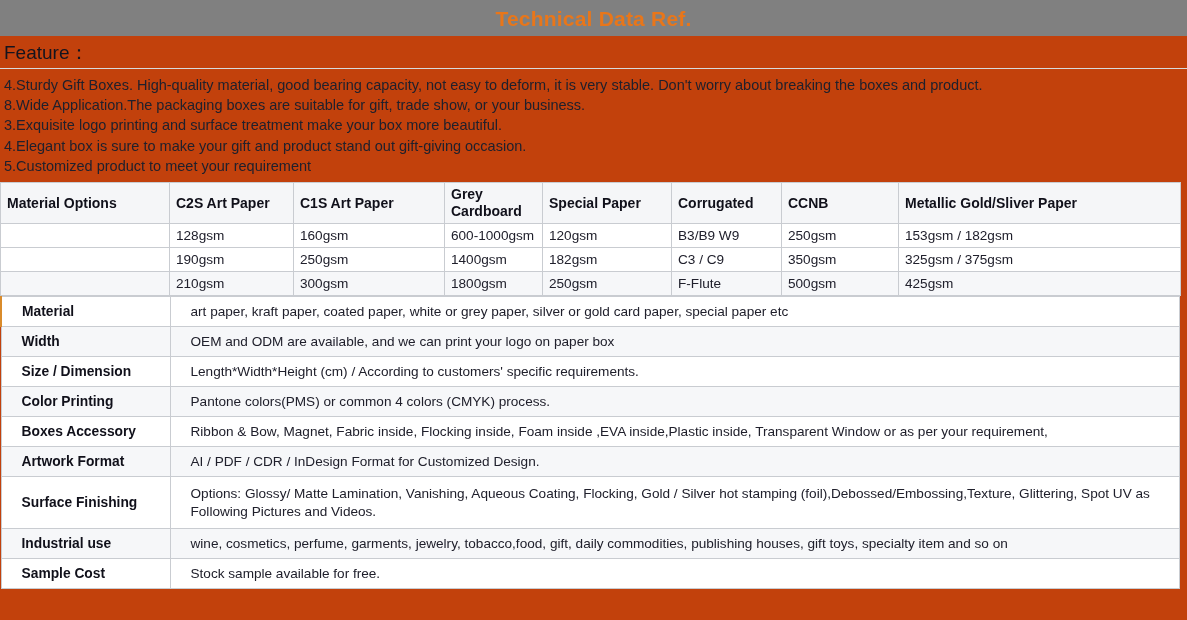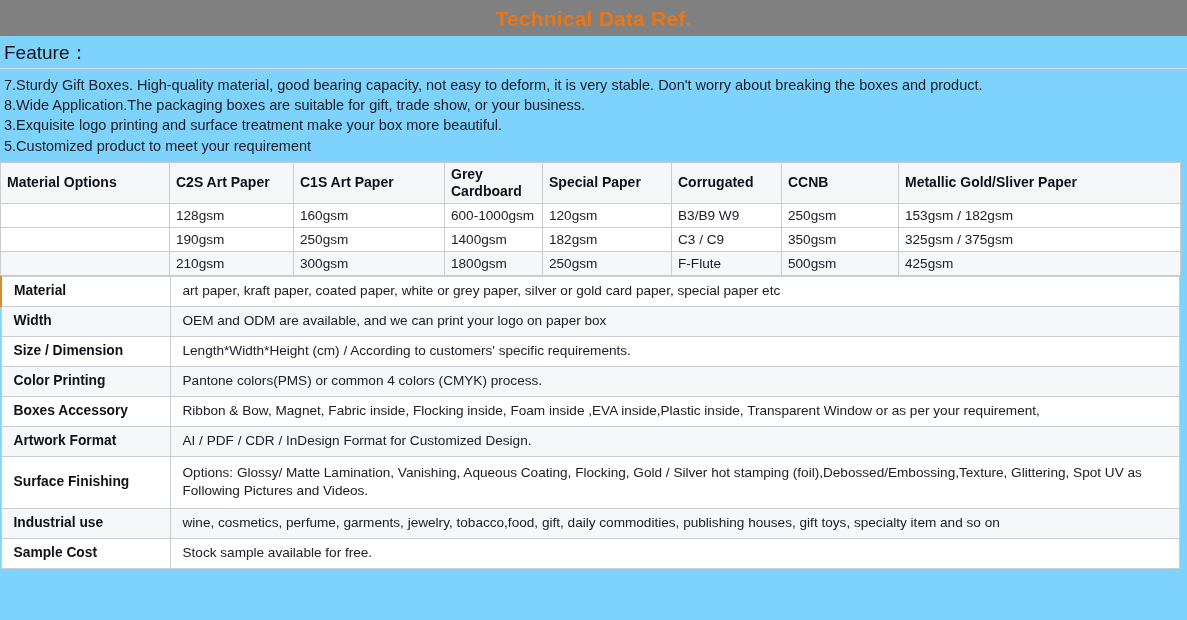--- a/index.html
+++ b/index.html
@@ -11,21 +11,21 @@
     width: 1187px;
     height: 620px;
     overflow: hidden;
     font-family: "Liberation Sans", sans-serif;
     color: #1a1a2e;
   }
   .page {
     width: 1187px;
     height: 620px;
     position: relative;
-    background: #7dd3fc;
+    background: #c2410c;
     box-sizing: border-box;
   }
 
   
   .title-bar {
     height: 36px;
     background: #808080;
     display: flex;
     align-items: center;
     justify-content: center;
@@ -107,21 +107,21 @@
   col.c-metal { width: 282px; }
 
   
   table.spec {
     border-collapse: collapse;
     width: 1180px;
     table-layout: fixed;
   }
   table.spec td {
     border: 1px solid #c9ccd1;
-    padding: 4px 12px;
+    padding: 4px 20px;
     font-size: 13.6px;
     line-height: 18px;
     vertical-align: middle;
     color: #20202c;
     box-sizing: border-box;
     margin-top: 29px;
   }
   table.spec td.k {
     width: 169px;
     font-weight: bold;
@@ -141,23 +141,24 @@
 
   <div class="title-bar">
     <span class="title-text">Technical Data Ref.</span>
   </div>
 
   <div class="feature-heading">
     <span class="feature-label">Feature：</span>
   </div>
 
   <div class="feature-list">
-    <div class="feature-line">7.Sturdy Gift Boxes. High-quality material, good bearing capacity, not easy to deform, it is very stable. Don't worry about breaking the boxes and product.</div>
+    <div class="feature-line">4.Sturdy Gift Boxes. High-quality material, good bearing capacity, not easy to deform, it is very stable. Don't worry about breaking the boxes and product.</div>
     <div class="feature-line">8.Wide Application.The packaging boxes are suitable for gift, trade show, or your business.</div>
     <div class="feature-line">3.Exquisite logo printing and surface treatment make your box more beautiful.</div>
+    <div class="feature-line">4.Elegant box is sure to make your gift and product stand out gift-giving occasion.</div>
     <div class="feature-line">5.Customized product to meet your requirement</div>
   </div>
 
   <table class="grid">
     <colgroup>
       <col class="c-label">
         <col class="c-c2s">
         <col class="c-c1s">
         <col class="c-grey">
       <col class="c-spec">

